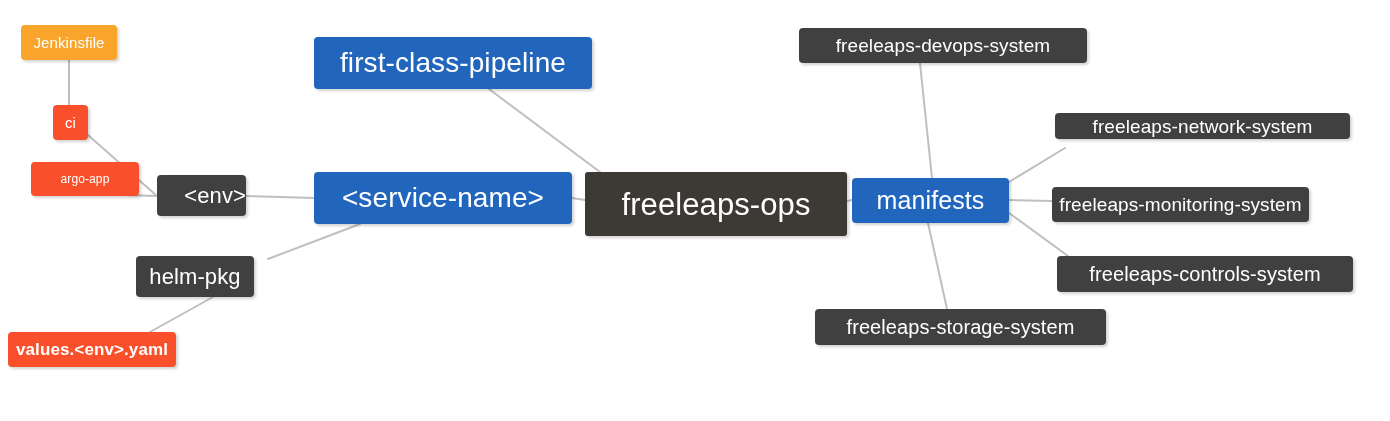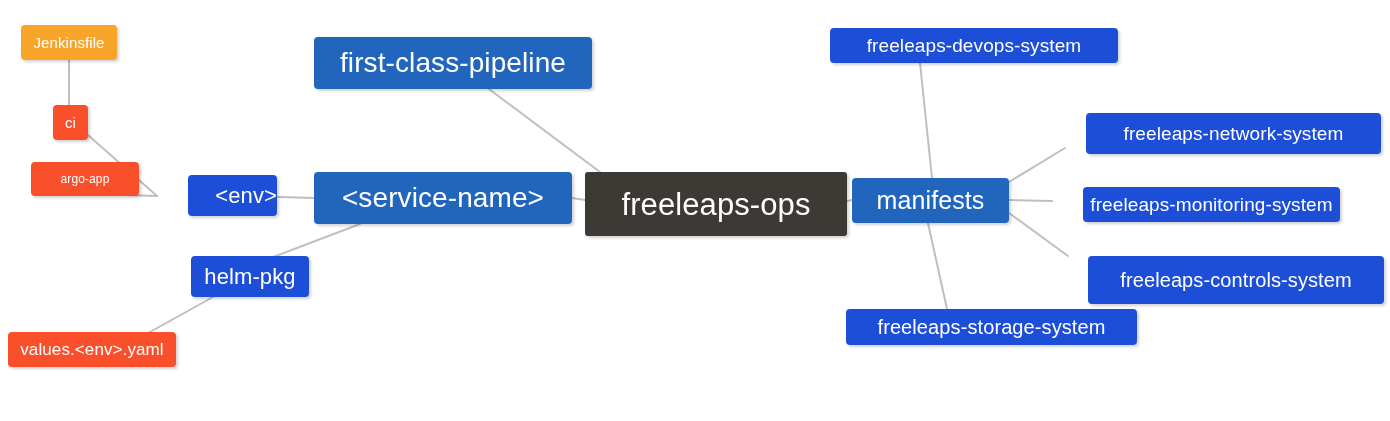--- a/index.html
+++ b/index.html
@@ -34,21 +34,21 @@
     border-radius: 4px;
     box-shadow: 2px 2px 3px rgba(0,0,0,0.18);
     line-height: 1;
     letter-spacing: 0.1px;
   }
   .node.root {
     background: #3d3935;
     border-radius: 3px;
   }
   .node.blue  { background: #2166bc; }
-  .node.green { background: #1d4ed8; margin-left: 31px; }
+  .node.green { background: #404040; }
   .node.orange{ background: #f9a42b; }
   .node.red   { background: #f9502b; align-items: center; }
 </style>
 </head>
 <body>
 
 <div id="canvas">
   <svg id="edges" viewBox="0 0 1390 421" width="1390" height="421">
       <line x1="69" y1="60" x2="69" y2="105" stroke="#bfbfbf" stroke-width="2" stroke-linecap="round"></line>
       <line x1="88" y1="135" x2="157" y2="196" stroke="#bfbfbf" stroke-width="2" stroke-linecap="round"></line>
@@ -71,47 +71,47 @@
       </div>
       <div class="node red" style="left: 53px; top: 105px; width: 35px; height: 35px; font-size: 15px;">
         <span>ci</span>
       </div>
       <div class="node red" style="left: 31px; top: 162px; width: 108px; height: 34px; font-size: 12px;">
         <span>argo-app</span>
       </div>
       <div class="node green" style="left: 157px; top: 175px; width: 89px; height: 41px; font-size: 22px; justify-content: flex-end;">
         <span>&lt;env&gt;</span>
       </div>
-      <div class="node green" style="left: 160px; top: 256px; width: 118px; height: 41px; font-size: 22px;">
+      <div class="node green" style="left: 136px; top: 256px; width: 118px; height: 41px; font-size: 22px;">
         <span>helm-pkg</span>
       </div>
-      <div class="node red" style="left: 8px; top: 332px; width: 168px; height: 35px; font-size: 17px;">
+      <div class="node red" style="left: 8px; top: 332px; width: 168px; height: 35px; font-size: 17px; font-weight: bold;">
         <span>values.&lt;env&gt;.yaml</span>
       </div>
       <div class="node blue" style="left: 314px; top: 37px; width: 278px; height: 52px; font-size: 28px; align-items: center;">
         <span>first-class-pipeline</span>
       </div>
       <div class="node blue" style="left: 314px; top: 172px; width: 258px; height: 52px; font-size: 28px;">
         <span>&lt;service-name&gt;</span>
       </div>
       <div class="node root" style="left: 585px; top: 172px; width: 262px; height: 64px; font-size: 31px;">
         <span>freeleaps-ops</span>
       </div>
       <div class="node blue" style="left: 852px; top: 178px; width: 157px; height: 45px; font-size: 25px;">
         <span>manifests</span>
       </div>
       <div class="node green" style="left: 799px; top: 28px; width: 288px; height: 35px; font-size: 19px;">
         <span>freeleaps-devops-system</span>
       </div>
-      <div class="node green" style="left: 1055px; top: 113px; width: 295px; height: 41px; font-size: 19px;">
+      <div class="node green" style="left: 1055px; top: 113px; width: 295px; height: 26px; font-size: 19px;">
         <span>freeleaps-network-system</span>
       </div>
       <div class="node green" style="left: 1052px; top: 187px; width: 257px; height: 35px; font-size: 19px;">
         <span>freeleaps-monitoring-system</span>
       </div>
-      <div class="node green" style="left: 1057px; top: 256px; width: 296px; height: 48px; font-size: 20px;">
+      <div class="node green" style="left: 1057px; top: 256px; width: 296px; height: 36px; font-size: 20px;">
         <span>freeleaps-controls-system</span>
       </div>
       <div class="node green" style="left: 815px; top: 309px; width: 291px; height: 36px; font-size: 20px;">
         <span>freeleaps-storage-system</span>
       </div>
     </div>
 </div>
 
 </body></html>

